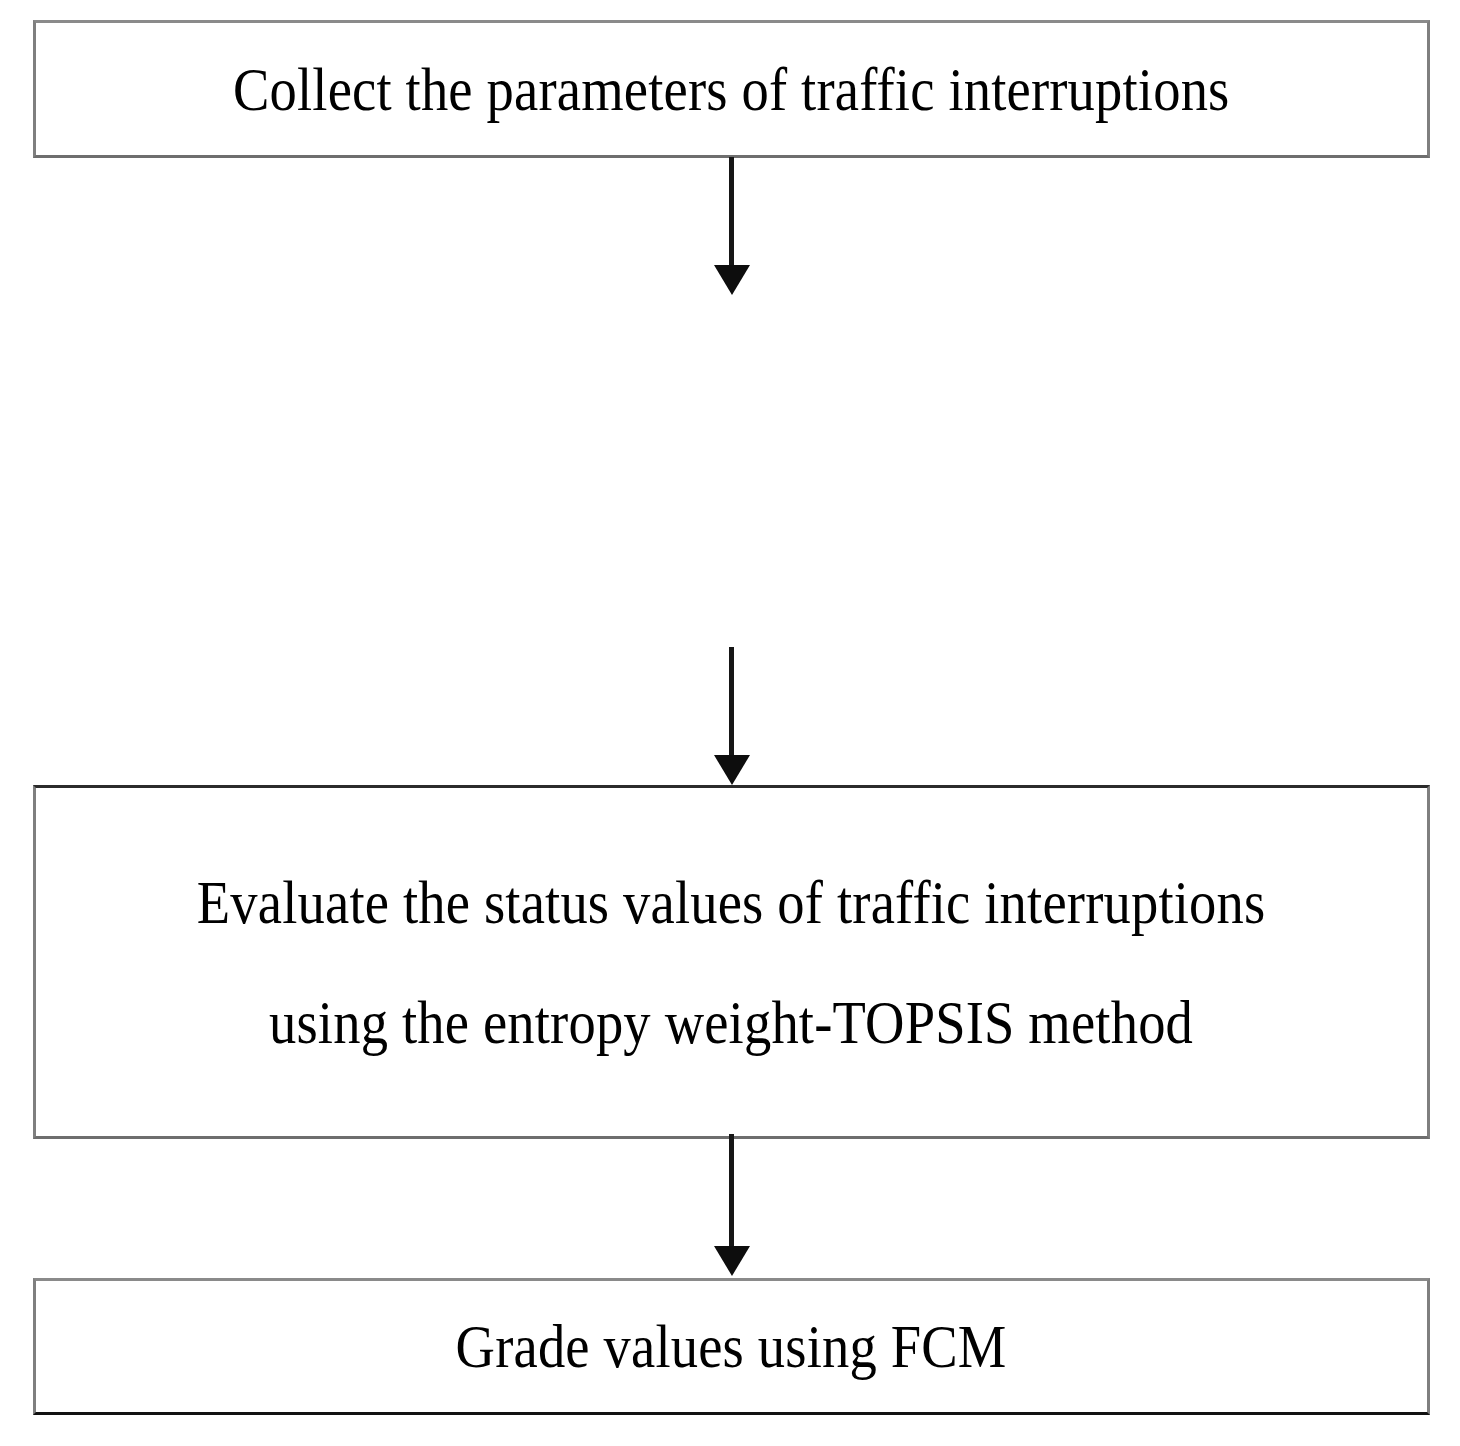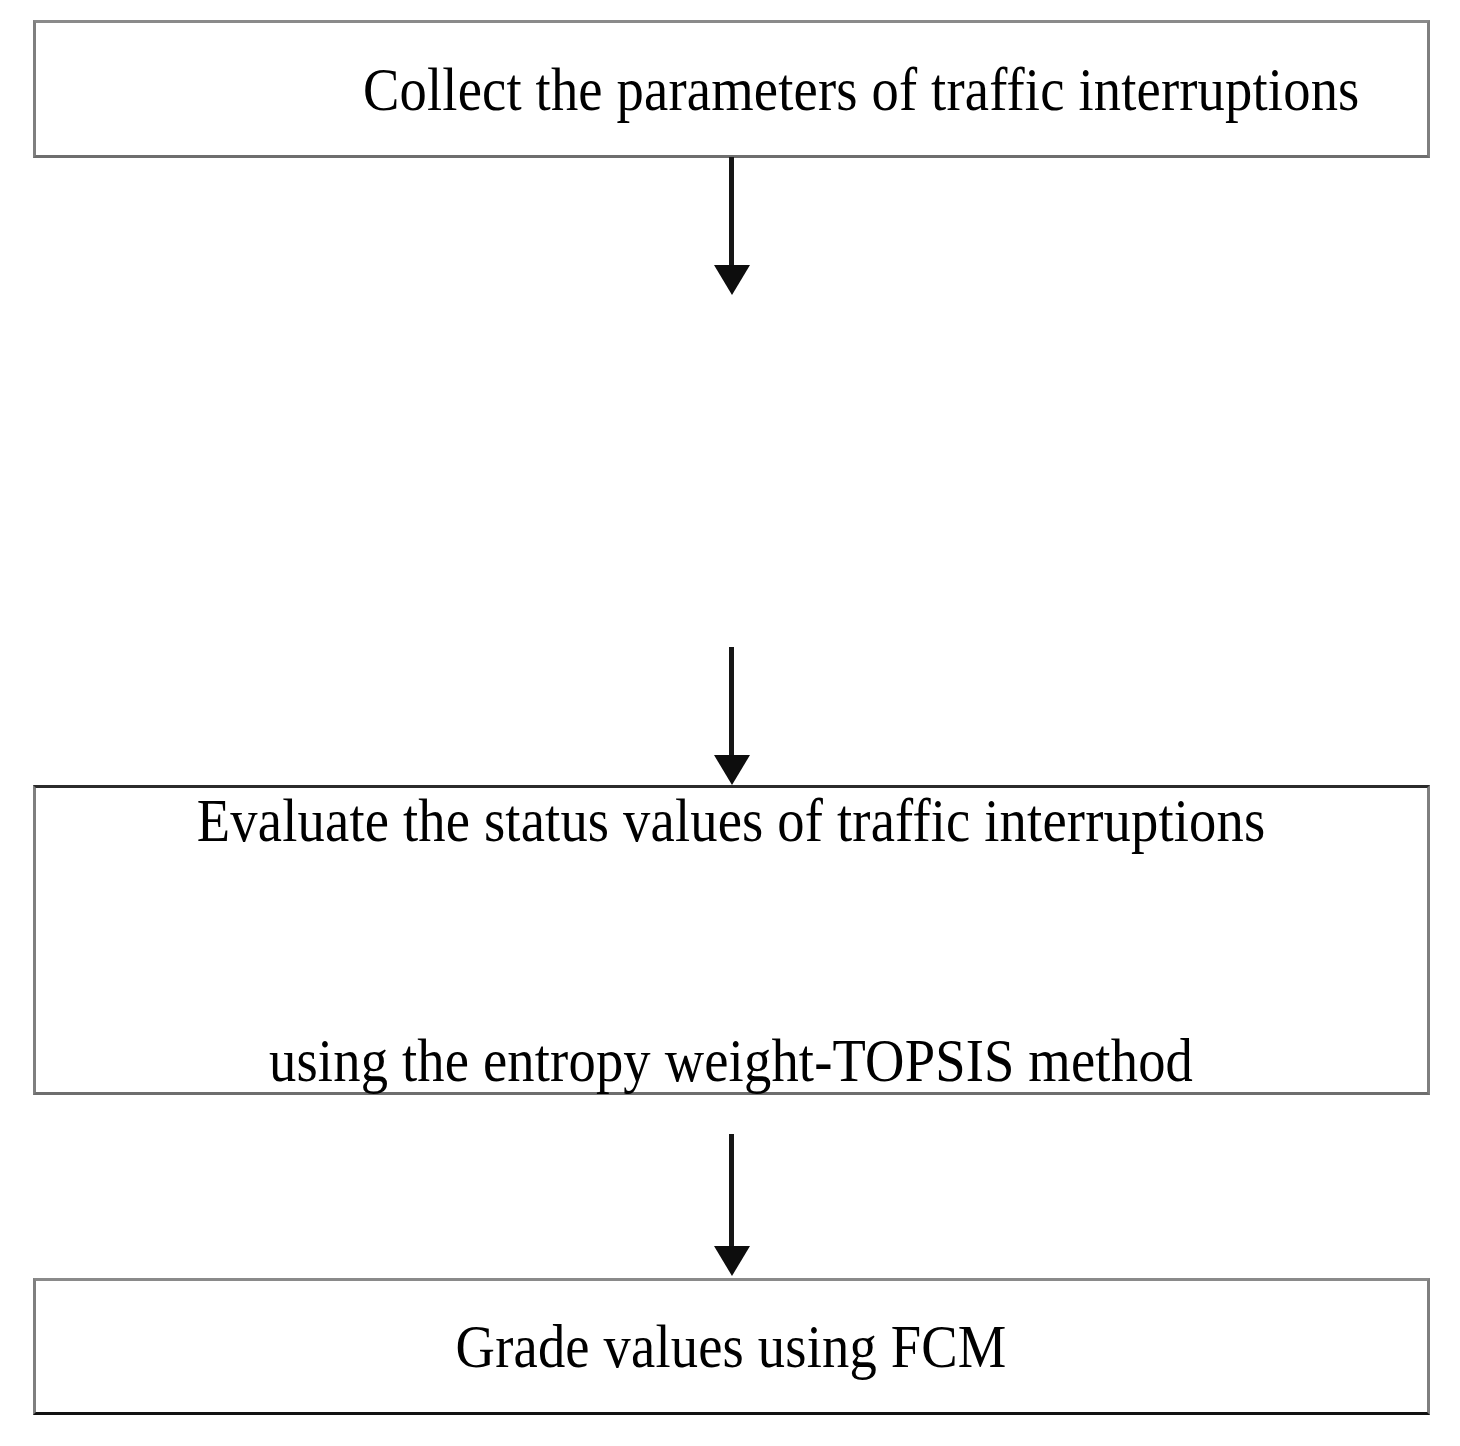--- a/index.html
+++ b/index.html
@@ -49,23 +49,23 @@
     text-align: center;
     font-stretch: condensed;
     transform: scaleX(0.88);
     transform-origin: center center;
   }
   .node-line + .node-line {
     margin-top: 56px;
   }
 
   
-  #node-1 { top: 20px;   height: 138px; align-items: flex-end; }
+  #node-1 { top: 20px;   height: 138px; }
   #node-2 { top: 295px;  height: 353px; }
-  #node-3 { top: 785px;  height: 310px; justify-content: space-between; }
+  #node-3 { top: 785px;  height: 354px; }
   #node-4 { top: 1278px; height: 137px; }
 
   
   .connector {
     position: absolute;
     left: 714px;
     width: 36px;
   }
   .connector .shaft {
     position: absolute;

